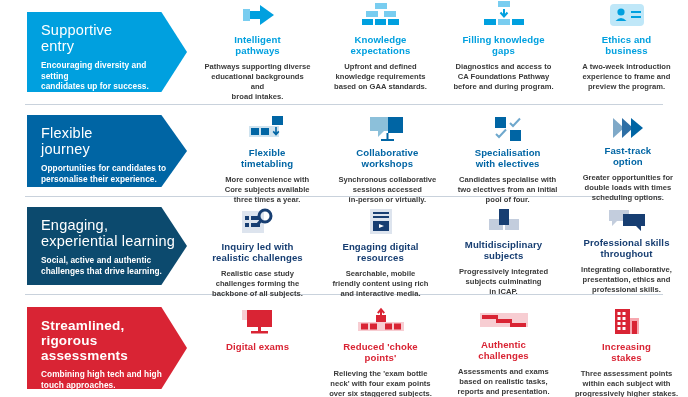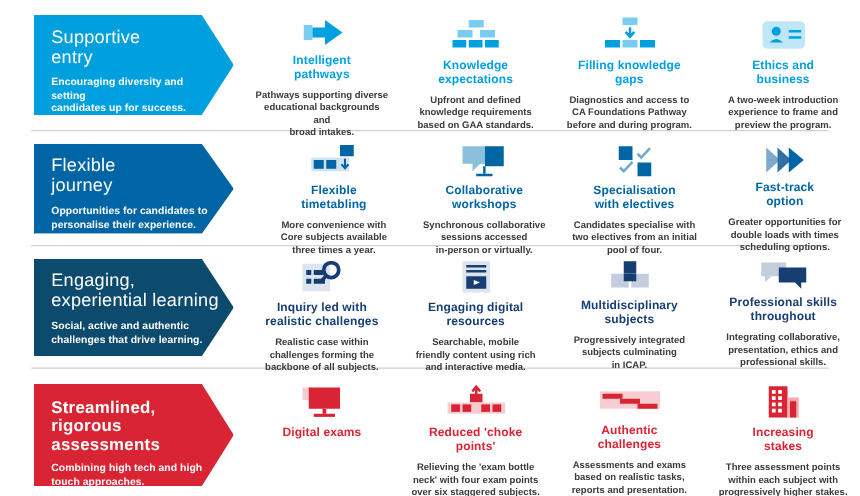--- a/index.html
+++ b/index.html
@@ -49,21 +49,21 @@
     margin:0;white-space:pre-line;letter-spacing:.05px;
   }
 
   
   .cols{flex:1 1 auto;display:flex;}
   .col{
     flex:1 1 0;
     display:flex;flex-direction:column;align-items:center;
     padding:0 8px;box-sizing:border-box;text-align:center;
   }
-  .r1 .col{padding-top:13px;}
+  .r1 .col{}
   .r2 .col{padding-top:10px;}
   .r3 .col{padding-top:10px;}
   .r4 .col{padding-top:12px;}
 
   .icon{height:30px;display:flex;align-items:center;justify-content:center;margin-bottom:4px;}
   .col-title{
     font-size:9.6px;line-height:11px;font-weight:bold;
     white-space:pre-line;margin:0 0 6px 0;letter-spacing:.1px;
   }
   .col-desc{
@@ -262,21 +262,21 @@
             <rect x="5" y="9" width="4" height="4" fill="#173e72"></rect>
             <rect x="11" y="9" width="9" height="4" fill="#173e72"></rect>
             <rect x="5" y="16" width="4" height="4" fill="#173e72"></rect>
             <rect x="11" y="16" width="9" height="4" fill="#173e72"></rect>
             <circle cx="25" cy="9" r="6" fill="none" stroke="#173e72" stroke-width="3"></circle>
             <line x1="21" y1="13.5" x2="17.5" y2="17.5" stroke="#173e72" stroke-width="3"></line>
           </svg>
         </div>
         <div class="col-title">Inquiry led with
 realistic challenges</div>
-        <div class="col-desc">Realistic case within
+        <div class="col-desc">Realistic case study
 challenges forming the
 backbone of all subjects.</div>
       </div>
 
       <div class="col">
         <div class="icon">
           <svg width="28" height="30" viewBox="0 0 28 30">
             <rect x="3" y="2" width="22" height="25" fill="#dde4ee"></rect>
             <rect x="6" y="5" width="16" height="2" fill="#173e72"></rect>
             <rect x="6" y="9" width="16" height="2" fill="#173e72"></rect>

